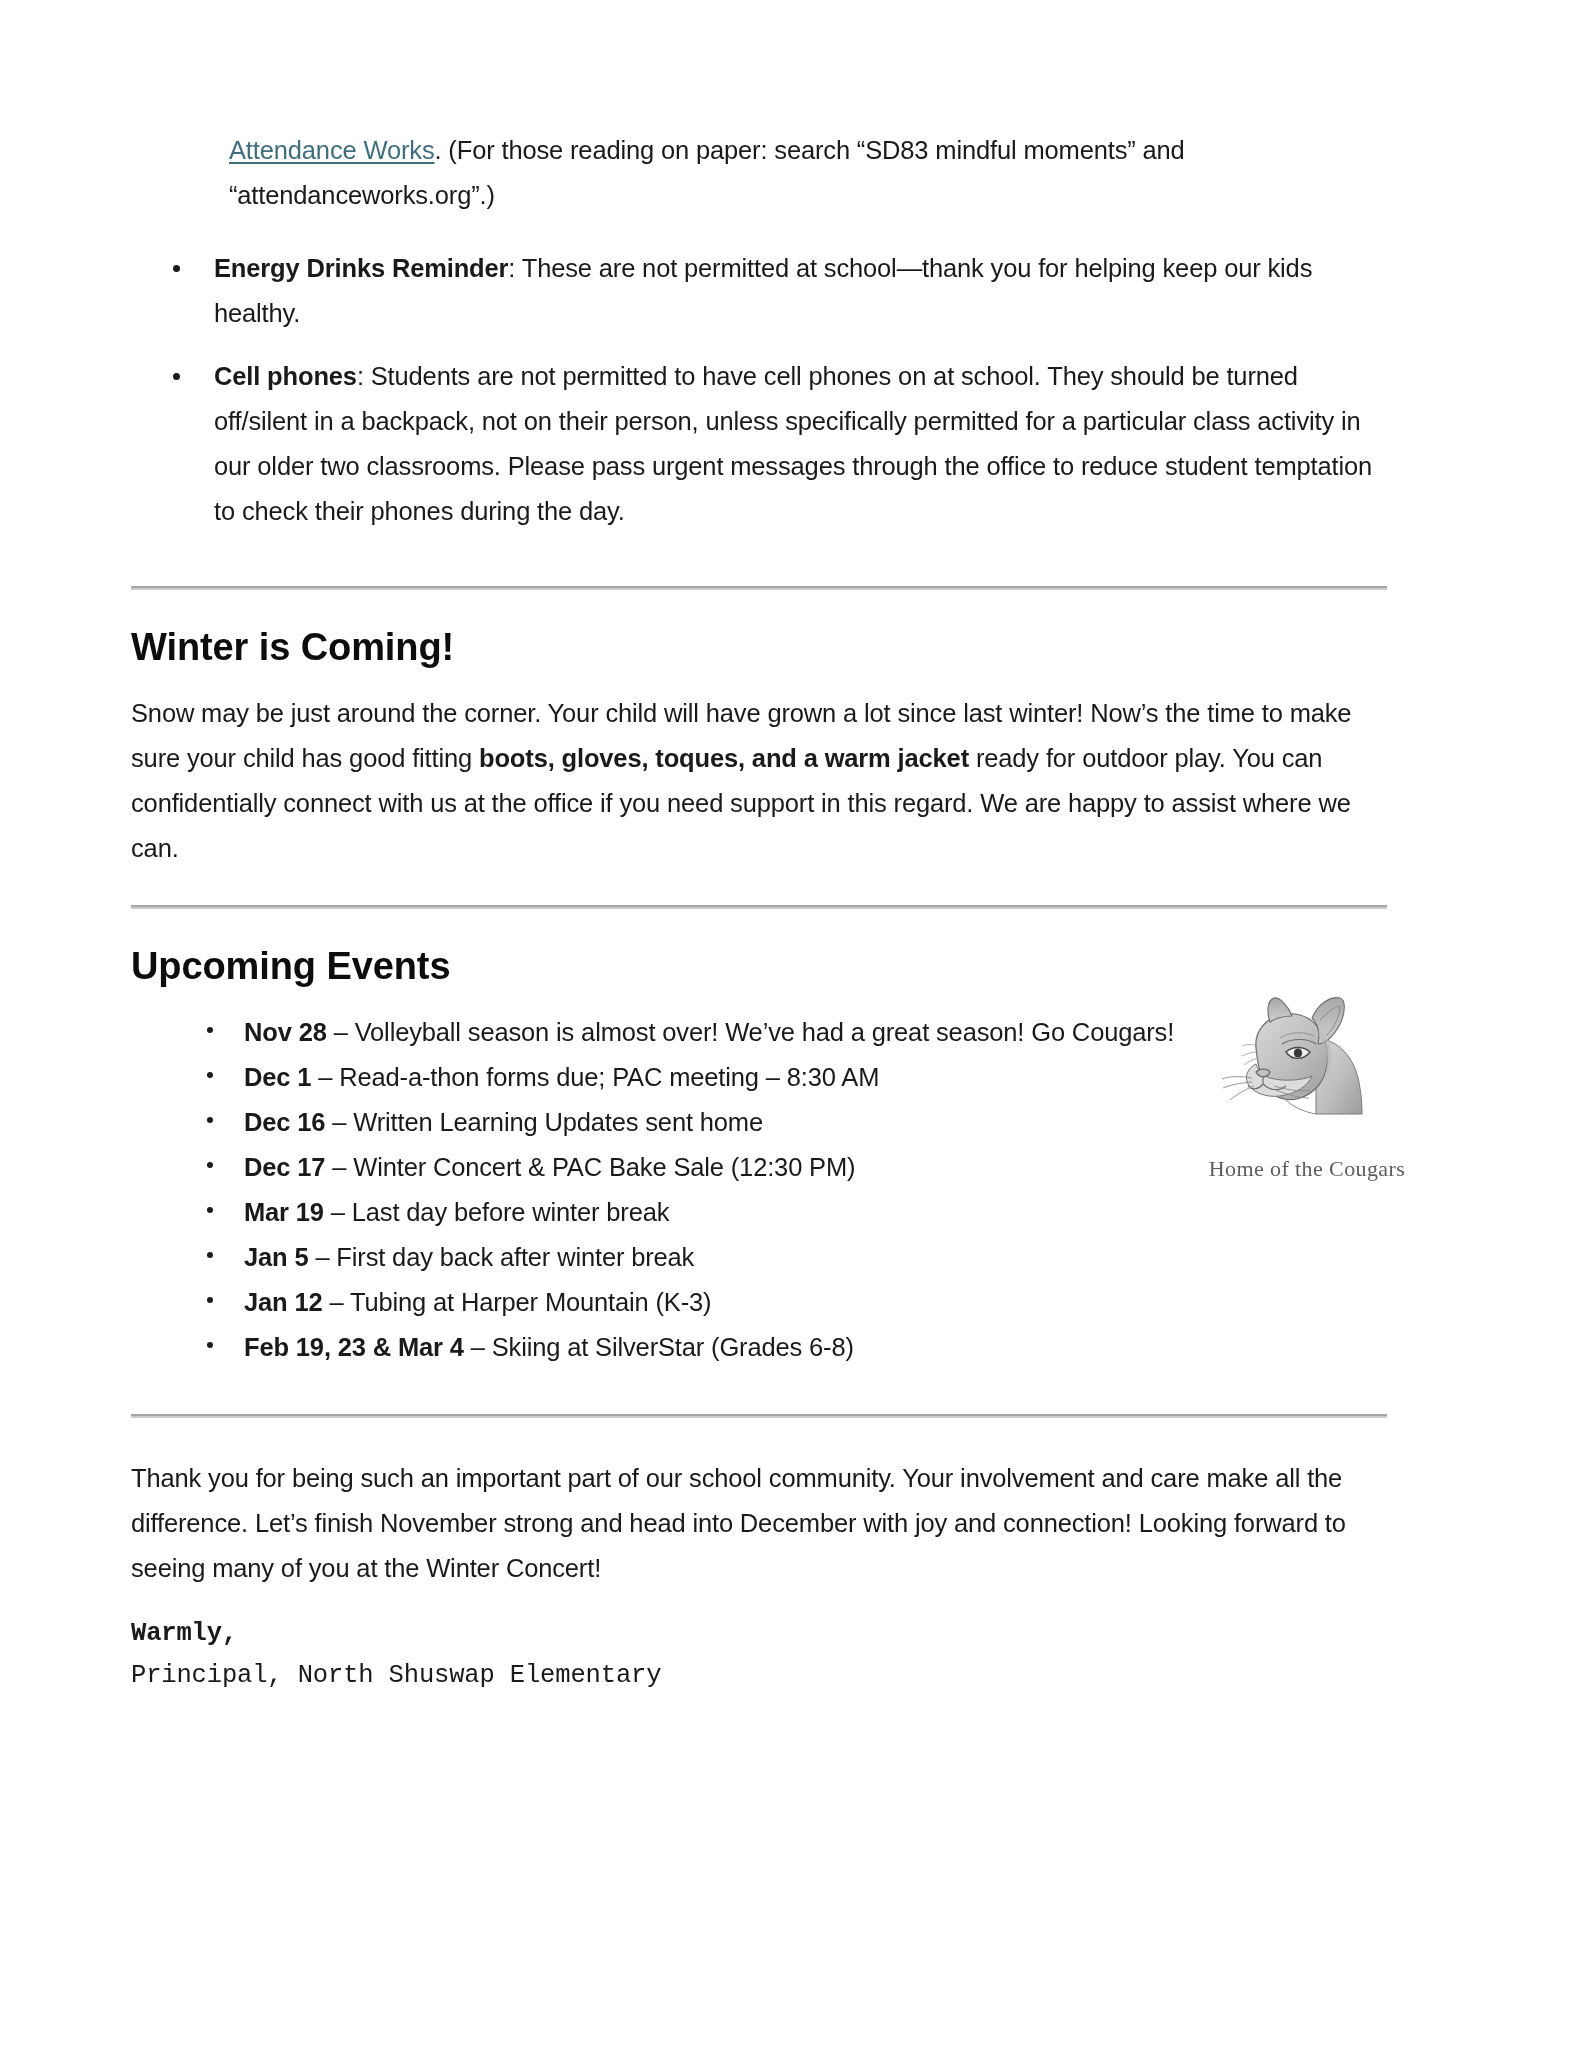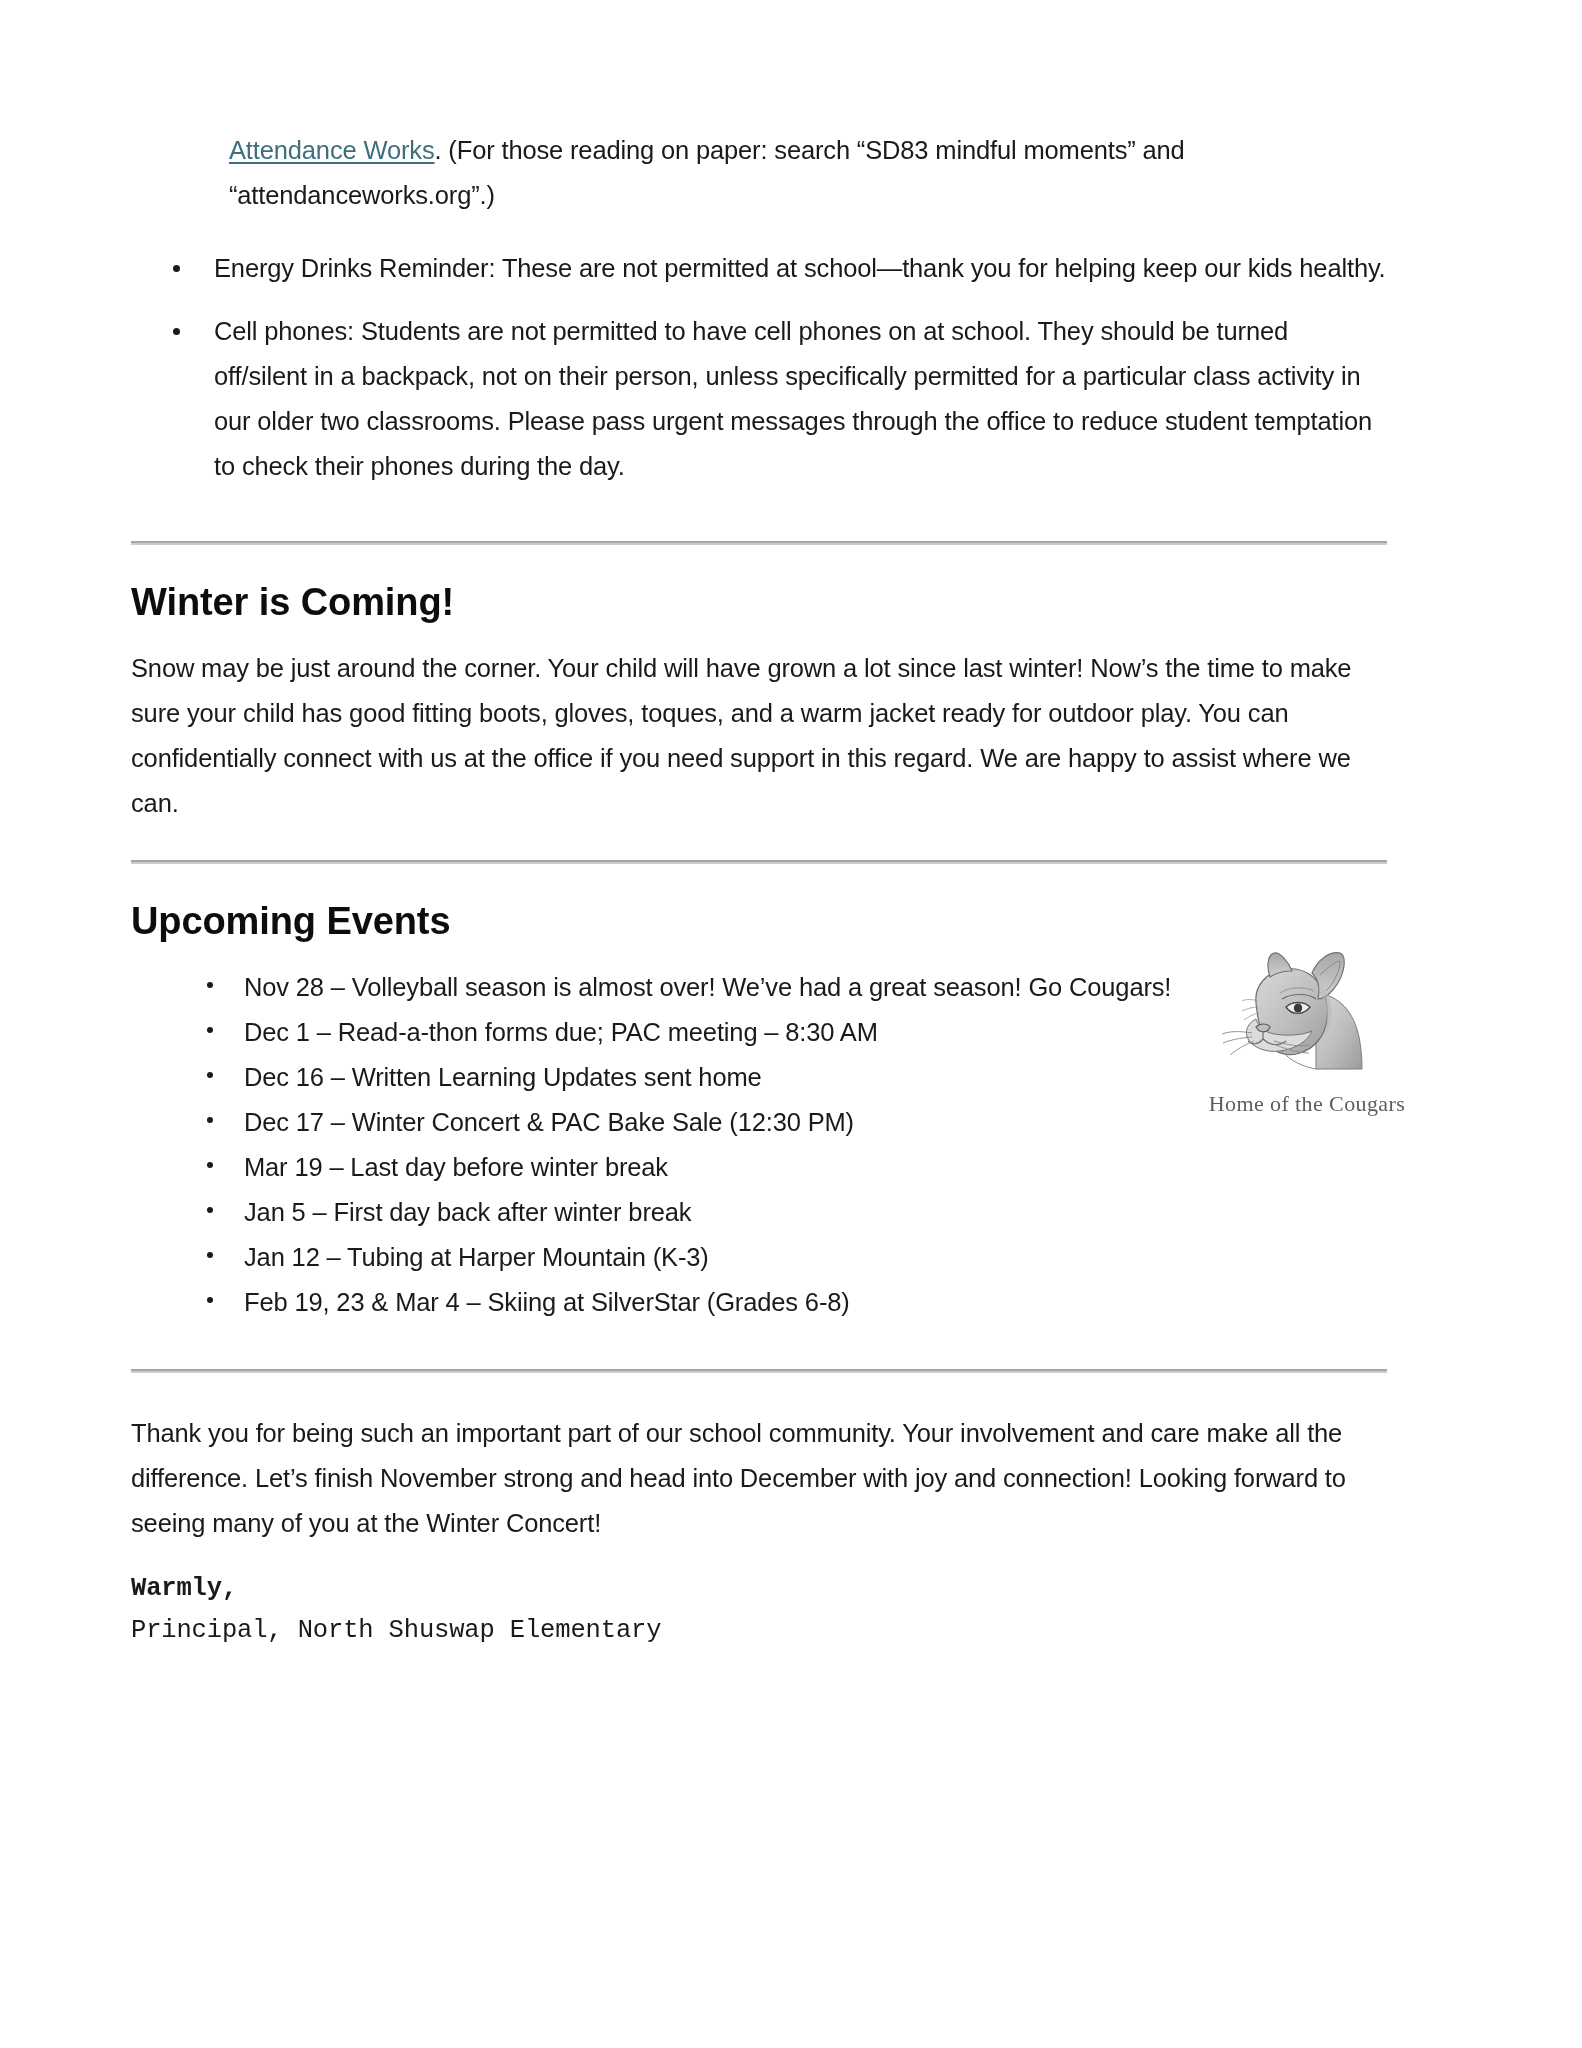--- a/index.html
+++ b/index.html
@@ -38,21 +38,21 @@
   }
   .indent-block {
     padding-left: 98px;
     width: 1098px;
   }
   .link {
     color: #3f6f7d;
     text-decoration: underline;
     text-underline-offset: 3px;
   }
-  b, .bold { font-weight: normal; }
+  b, .bold { font-weight: bold; }
 
   
   ul.bullets {
     list-style: none;
     margin: 0;
     padding: 0;
   }
   ul.bullets > li {
     position: relative;
     padding-left: 83px;
@@ -108,21 +108,21 @@
     right: -40px;
     top: -24px;
     width: 240px;
     text-align: center;
   }
   .logo-caption {
     font-family: "Liberation Serif", serif;
     font-size: 22px;
     color: #5d5d5d;
     letter-spacing: 0.4px;
-    margin-top: 0;
+    margin-top: 20px;
   }
   .cougar-art {
     width: 190px;
     height: 150px;
     margin: 0 auto;
     display: block;
   }
 
   
   .sig-line { line-height: 42px; font-family: Liberation Mono, monospace; }

